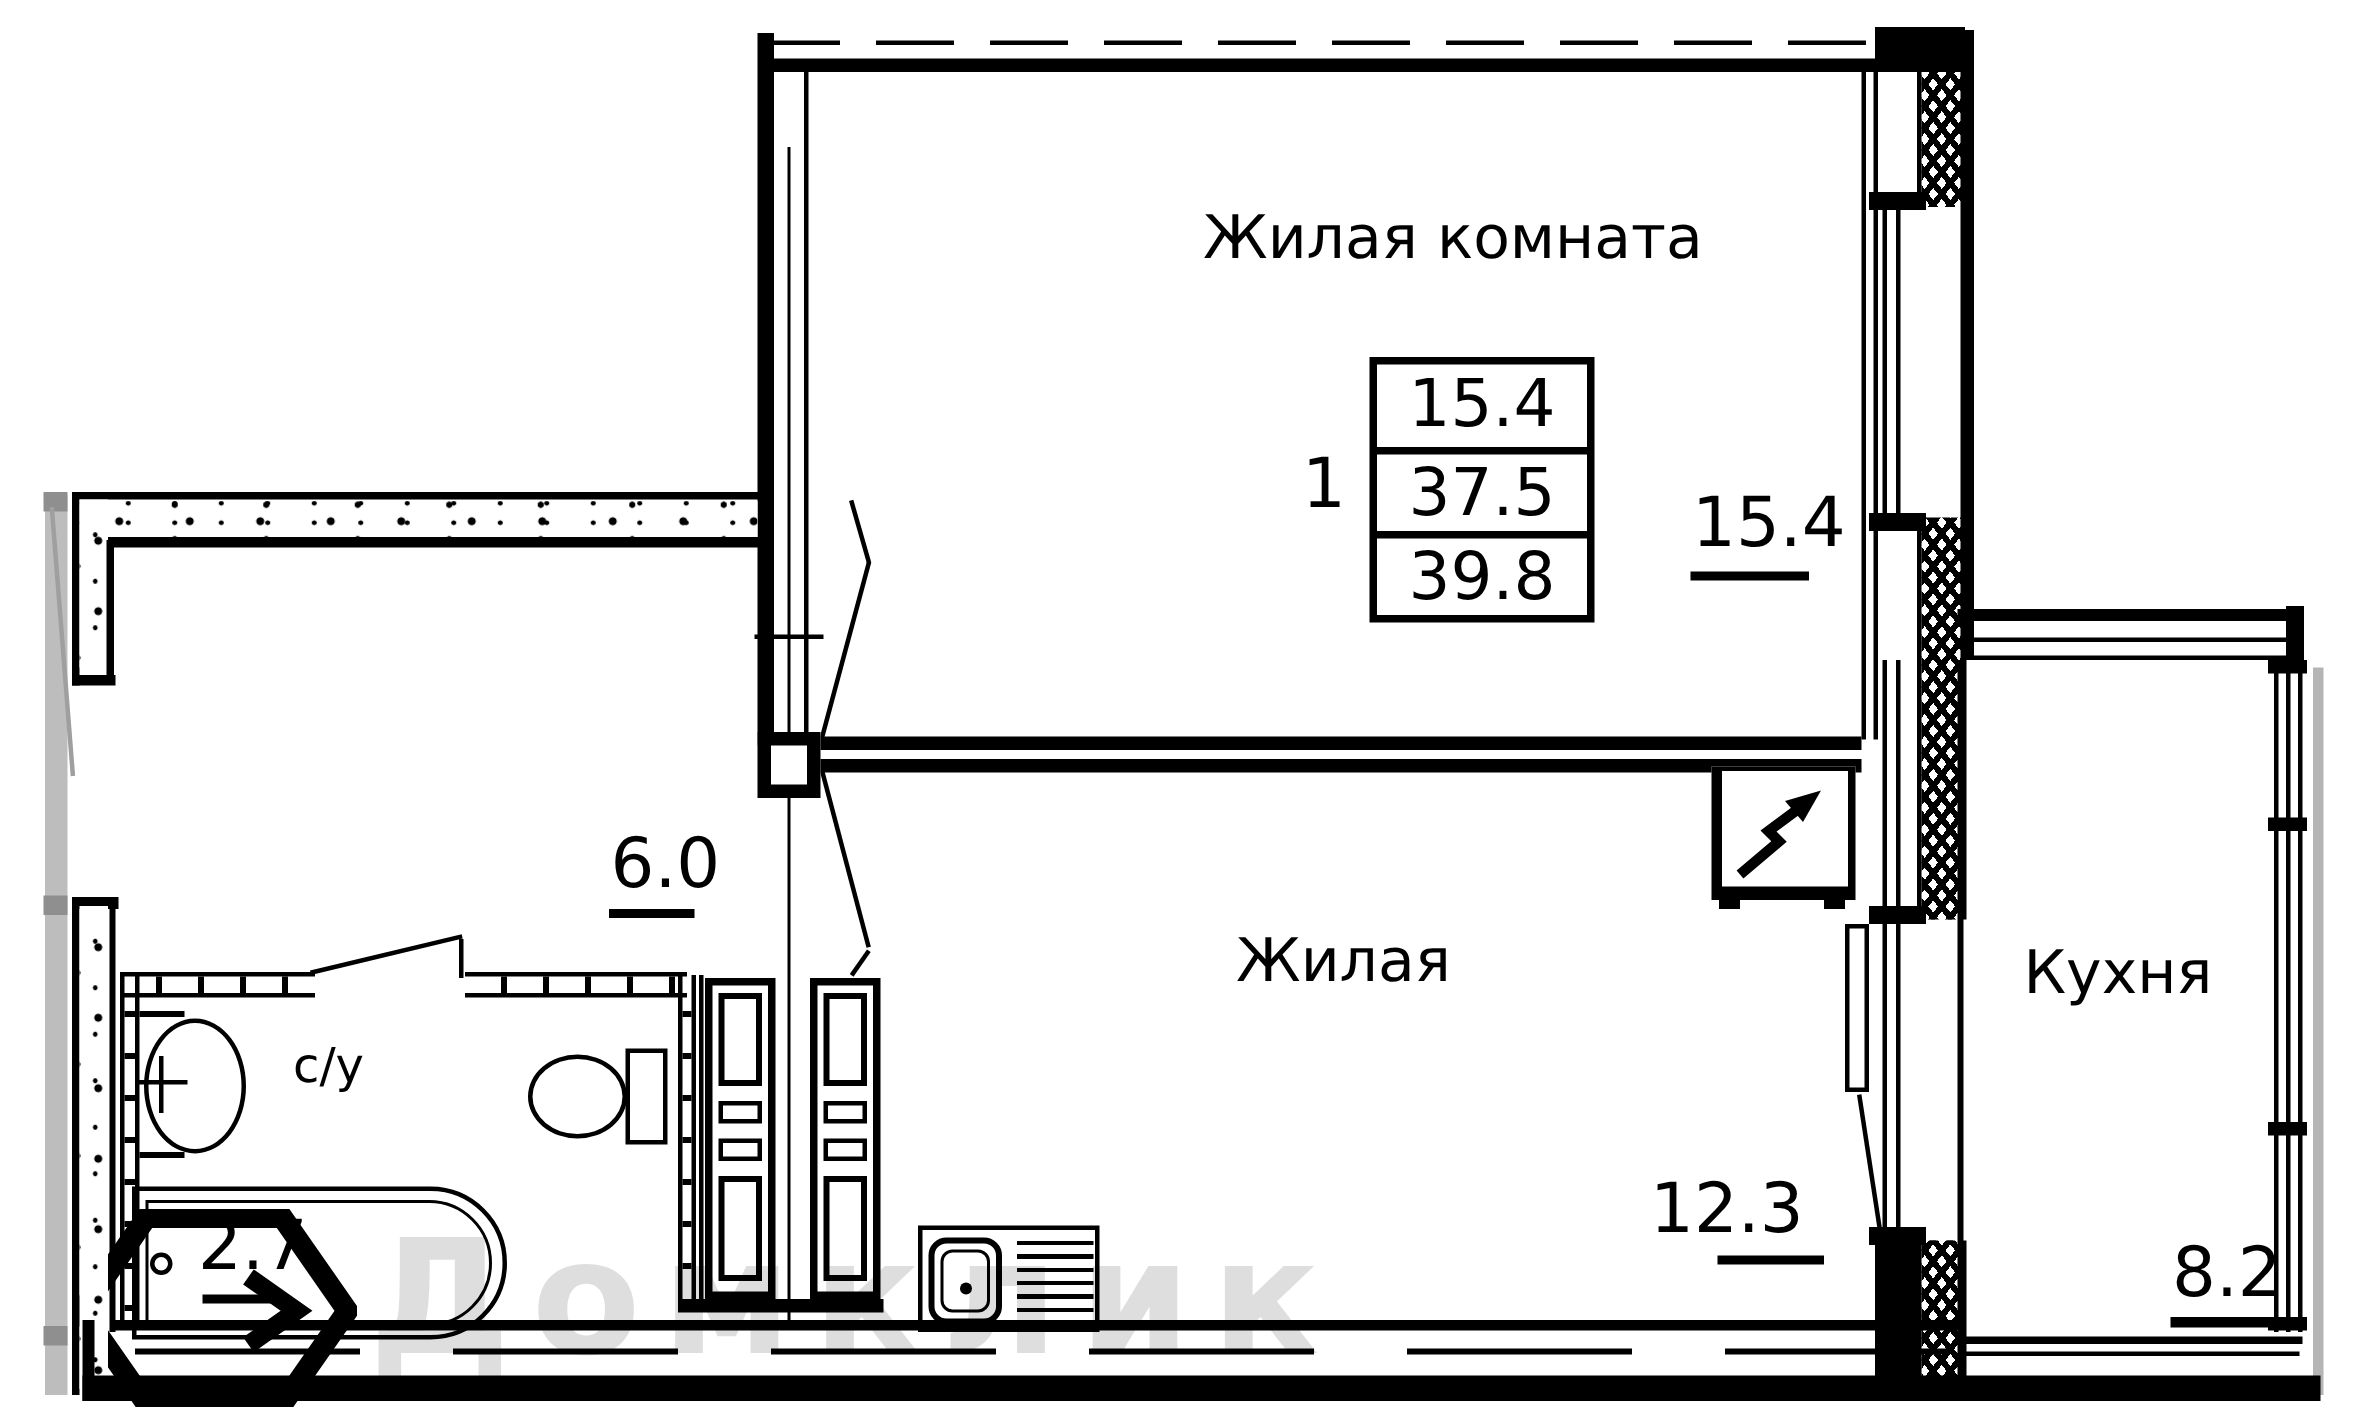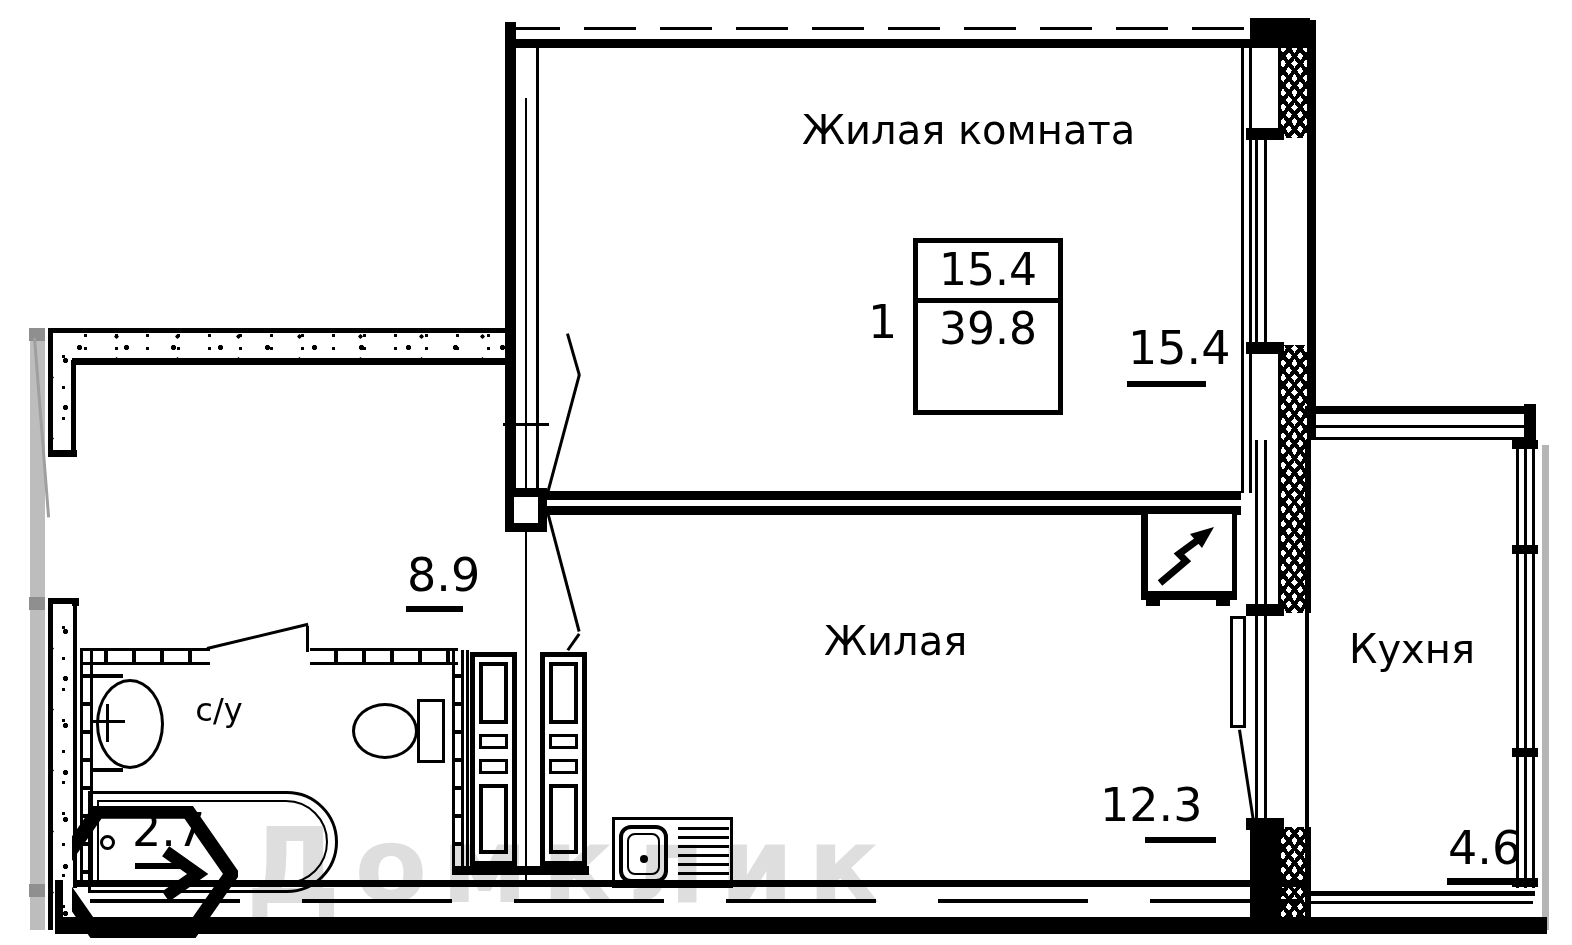--- a/index.html
+++ b/index.html
@@ -170,35 +170,36 @@
   <div class="blk fx" style="left:1146px;top:600px;width:14px;height:6px;"></div>
   <div class="blk fx" style="left:1216px;top:600px;width:14px;height:6px;"></div>
   <svg class="abs fx" style="left:1152px;top:521px;" width="76" height="72" viewBox="0 0 76 72">
     <path d="M8 62 L34 40 L27 33 L50 16" stroke="#000" stroke-width="7" fill="none"></path>
     <polygon points="62,6 38,13 50,27" fill="#000"></polygon>
   </svg>
 
   <div class="txt fx" style="left:868px;top:298px;font-size:46px;">1</div>
   <div class="fx" style="position:absolute;left:913px;top:238px;width:150px;height:177px;border:5px solid #000;box-sizing:border-box;background:#fff;">
     <div style="height:55px;line-height:54px;text-align:center;font-size:44px;box-sizing:border-box;">15.4</div>
+    <div style="height:56px;line-height:52px;text-align:center;font-size:44px;border-top:5px solid #000;box-sizing:border-box;">37.5</div>
     <div style="height:41px;line-height:52px;text-align:center;font-size:44px;border-top:5px solid #000;box-sizing:border-box;">39.8</div>
   </div>
 
-  <div class="txt ctr fx" style="left:802px;top:109px;width:290px;font-size:40px;">Жилая комната</div>
+  <div class="txt ctr fx" style="left:802px;top:138px;width:290px;font-size:40px;">Жилая комната</div>
   <div class="txt fx" style="left:1128px;top:324px;font-size:46px;">15.4</div>
   <div class="blk fx" style="left:1127px;top:381px;width:79px;height:6px;"></div>
 
-  <div class="txt fx" style="left:407px;top:551px;font-size:46px;">8.9</div>
+  <div class="txt fx" style="left:407px;top:551px;font-size:46px;">6.0</div>
   <div class="blk fx" style="left:406px;top:606px;width:57px;height:6px;"></div>
 
   <div class="txt ctr fx" style="left:824px;top:620px;width:114px;font-size:40px;">Жилая</div>
   <div class="txt fx" style="left:1100px;top:781px;font-size:46px;">12.3</div>
   <div class="blk fx" style="left:1145px;top:837px;width:71px;height:6px;"></div>
 
   <div class="txt ctr fx" style="left:1342px;top:628px;width:140px;font-size:40px;">Кухня</div>
-  <div class="txt fx" style="left:1448px;top:824px;font-size:46px;">4.6</div>
+  <div class="txt fx" style="left:1448px;top:824px;font-size:46px;">8.2</div>
   <div class="blk fx" style="left:1447px;top:878px;width:71px;height:7px;"></div>
 
   <div class="txt ctr fx" style="left:186px;top:694px;width:66px;font-size:32px;">с/у</div>
   <div class="txt fx" style="left:132px;top:806px;font-size:46px;">2.7</div>
   <div class="blk fx" style="left:135px;top:863px;width:57px;height:6px;"></div>
 
 </div>
 
 </body></html>

